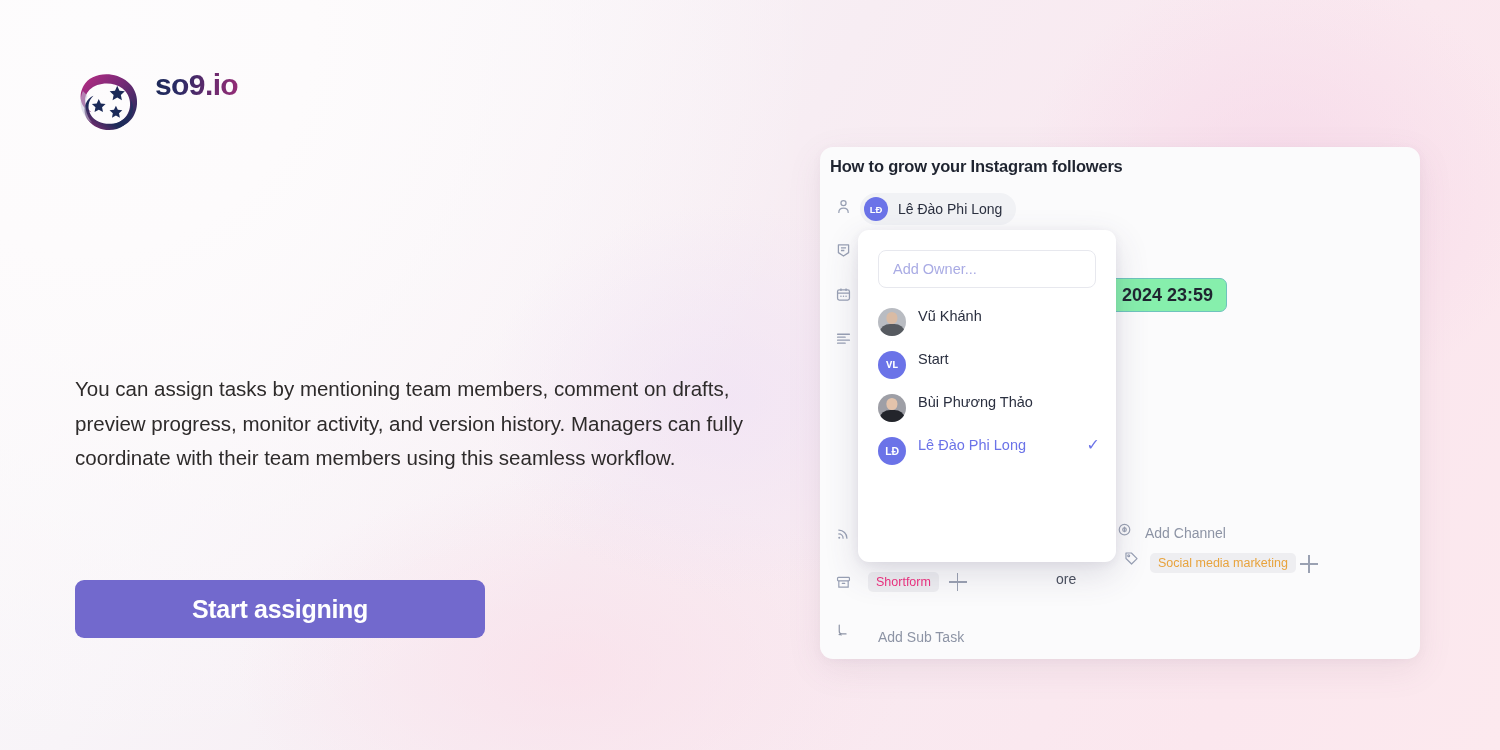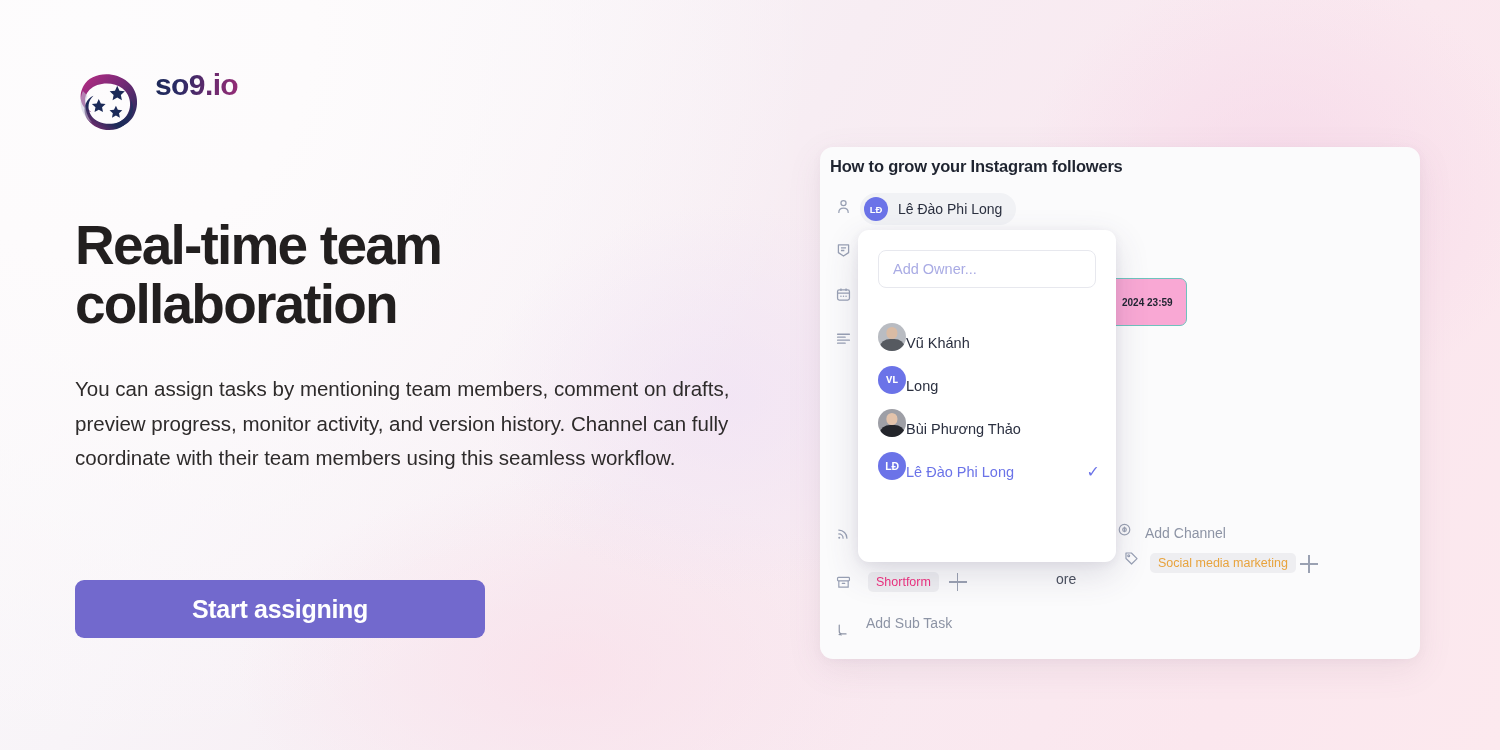--- a/index.html
+++ b/index.html
@@ -152,27 +152,27 @@
     font-size: 9.5px;
     font-weight: bold;
     letter-spacing: -0.2px;
   }
   .owner-name { font-size: 14px; color: #2b3040; }
 
   
   .date-field {
     position: absolute;
     left: 288px; top: 131px;
-    height: 48px;
+    height: 34px;
     padding: 0 13px;
     display: flex; align-items: center;
     border: 1px solid #6ec3bd;
     border-radius: 7px;
-    background: #f9a8d4;
-    font-size: 10px;
+    background: #86efac;
+    font-size: 18px;
     font-weight: bold;
     color: #1f2430;
     white-space: nowrap;
   }
 
   
   .behind-text {
     position: absolute;
     font-size: 14px;
     color: #4a505e;
@@ -221,21 +221,21 @@
     content: "";
     position: absolute;
     background: #9aa1b2;
   }
   .plus::before { left: 0; top: 8px; width: 18px; height: 1.6px; }
   .plus::after  { top: 0; left: 8px; height: 18px; width: 1.6px; }
 
   .row-subtask {
     position: absolute;
     left: 8px; top: 468px;
-    display: flex; align-items: flex-start; gap: 8px;
+    display: flex; align-items: flex-end; gap: 20px;
   }
   .row-subtask .lbl { font-size: 14px; color: #8d94a5; }
 
   
   .popup {
     position: absolute;
     left: 858px; top: 230px;
     width: 258px; height: 332px;
     background: #ffffff;
     border-radius: 11px;
@@ -253,22 +253,23 @@
     font-family: "Liberation Sans", sans-serif;
     font-size: 14.5px;
     color: #15803d;
     outline: none;
   }
   .popup-search::placeholder { color: #a9abe4; }
 
   .popup-list { position: absolute; left: 0; top: 78px; width: 100%; }
   .popup-item {
     height: 43px;
-    display: flex; align-items: flex-end;
+    display: flex; align-items: flex-start;
     padding: 0 16px 0 20px;
+    gap: 12px;
     cursor: pointer;
   }
   .popup-item .avatar { width: 28px; height: 28px; font-size: 10.5px; flex: 0 0 28px; }
   .popup-item .pname { font-size: 14.5px; color: #2b3040; flex: 1; }
   .popup-item.selected .pname { color: #6b73e8; }
   .check { color: #6b73e8; font-size: 16px; line-height: 1; }
 
   
   .ph { position: relative; overflow: hidden; background: #cfd3da; }
   .ph::before {
@@ -322,23 +323,22 @@
       <path d="M80 20 C58 2 24 6 13 26 C3 44 11 62 25 66 C13 58 12 42 22 32 C34 20 58 19 72 30 C86 41 88 63 74 76 C63 86 46 88 35 82 C50 94 74 92 86 76 C99 58 96 33 80 20 Z" fill="url(#gswirl)"></path>
       <path d="M20 78 C32 94 58 98 74 86 C88 76 92 58 84 46 C88 62 80 76 66 81 C50 87 31 82 24 70 C18 60 20 48 28 41 C14 47 10 66 20 78 Z" fill="url(#gswirl2)"></path>
       <path d="M12 34 C4 52 10 72 26 82 C16 70 13 54 19 41 Z" fill="#c9c9dd" opacity="0.55"></path>
       <path d="M64 26 l3.4 7.4 8.1 .9 -6 5.5 1.6 8 -7.1-4 -7.1 4 1.6-8 -6-5.5 8.1-.9 Z" fill="#1b2a58"></path>
       <path d="M36 46 l3.1 6.7 7.3 .8 -5.4 5 1.4 7.2 -6.4-3.6 -6.4 3.6 1.4-7.2 -5.4-5 7.3-.8 Z" fill="#1b2a58"></path>
       <path d="M62 56 l2.9 6.2 6.8 .7 -5 4.6 1.3 6.7 -6-3.3 -6 3.3 1.3-6.7 -5-4.6 6.8-.7 Z" fill="#1b2a58"></path>
     </svg>
     <span class="brand-name">so9.io</span>
   </div>
 
-  <h1 class="headline">Real-time team collaboration</h1>
-
-  <p class="subcopy">You can assign tasks by mentioning team members, comment on drafts, preview progress, monitor activity, and version history. Channel can fully coordinate with their team members using this seamless workflow.</p>
+
+  <p class="subcopy">You can assign tasks by mentioning team members, comment on drafts, preview progress, monitor activity, and version history. Managers can fully coordinate with their team members using this seamless workflow.</p>
 
   <button class="cta">Start assigning</button>
 </div>
 
 <div class="card">
 
   <div class="card-title">How to grow your Instagram followers</div>
 
   <div class="rail">
     <div class="rail-item" style="margin-bottom:14px">
@@ -435,21 +435,21 @@
 
 <div class="popup">
   <input class="popup-search" type="text" placeholder="Add Owner..." style="">
   <div class="popup-list">
       <div class="popup-item">
         <span class="avatar ph ph-a"></span>
         <span class="pname">Vũ Khánh</span>
       </div>
       <div class="popup-item">
         <span class="avatar" style="background: rgb(107, 115, 232); font-family: Liberation Mono, monospace;">VL</span>
-        <span class="pname">Long</span>
+        <span class="pname">Start</span>
       </div>
       <div class="popup-item">
         <span class="avatar ph ph-b"></span>
         <span class="pname">Bùi Phương Thảo</span>
       </div>
       <div class="popup-item selected">
         <span class="avatar" style="background: rgb(107, 115, 232);">LĐ</span>
         <span class="pname">Lê Đào Phi Long</span>
         <span class="check">✓</span>
       </div>

